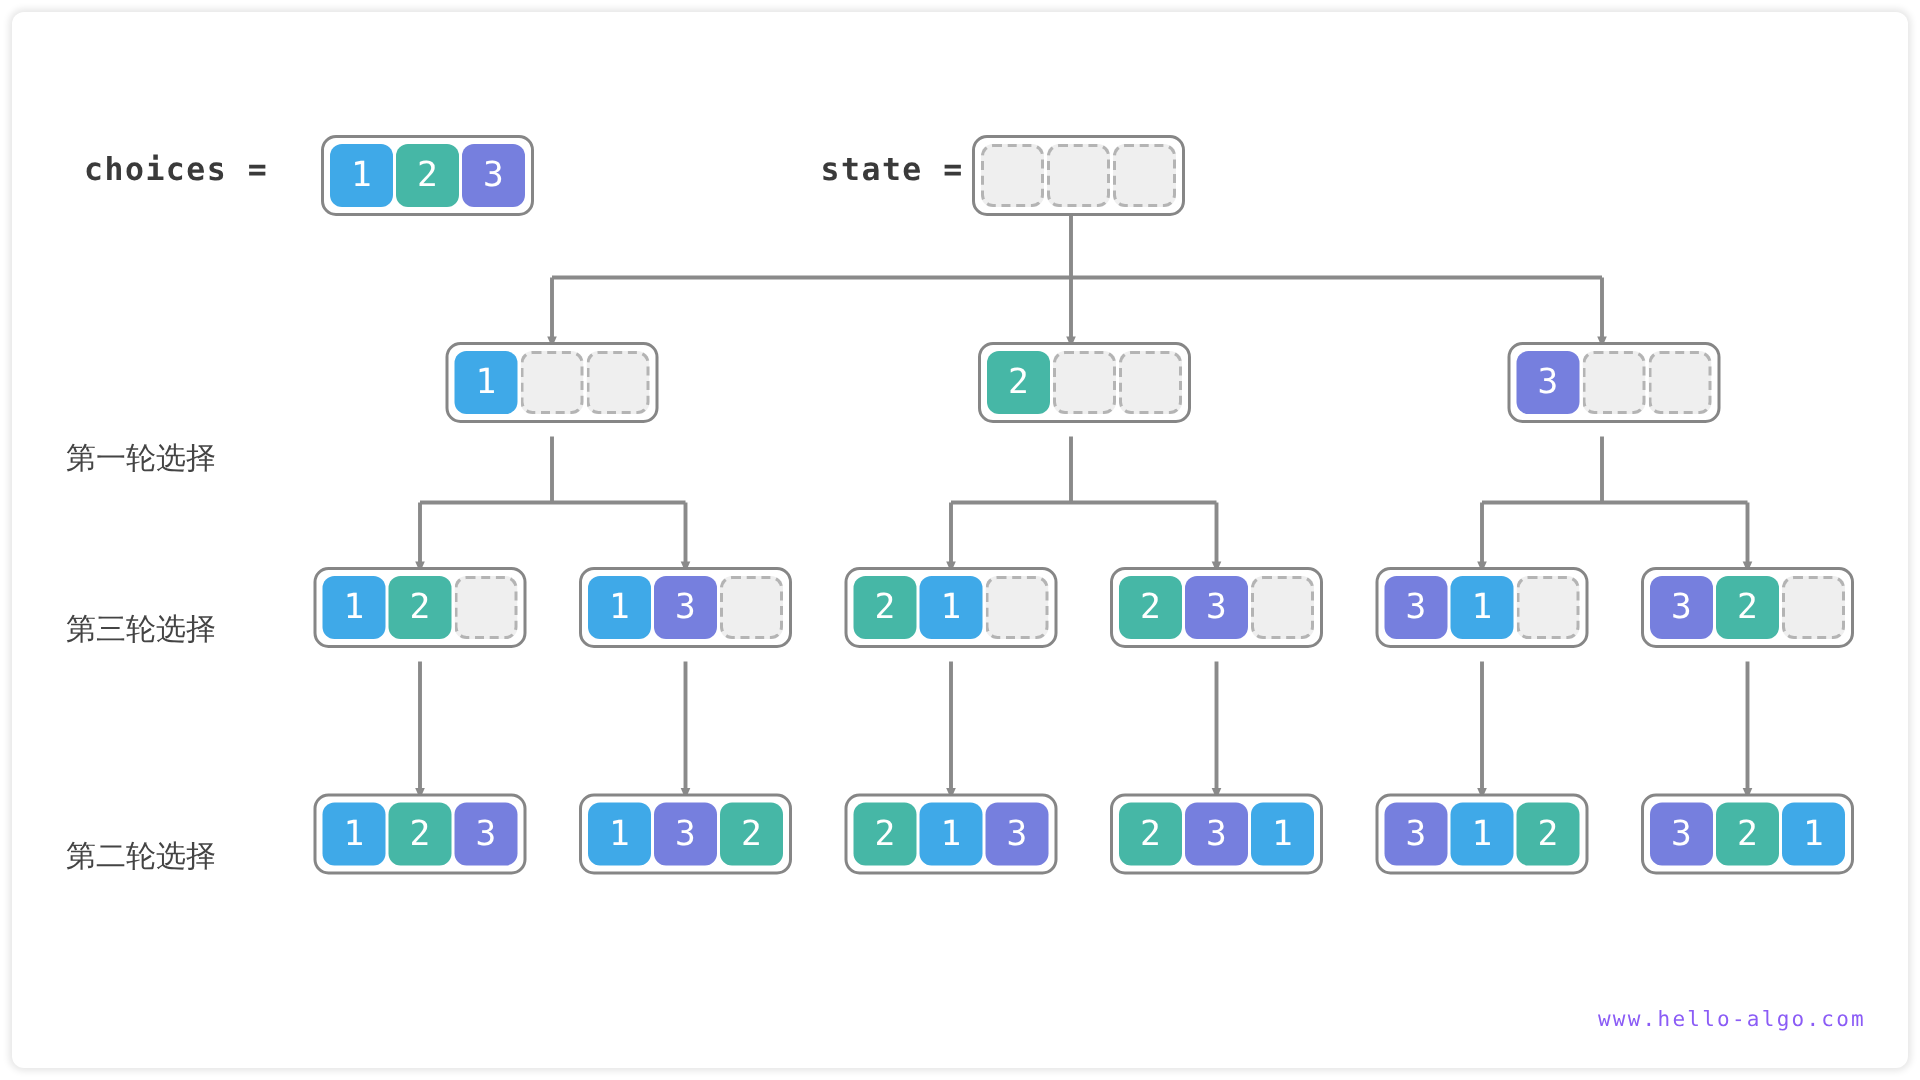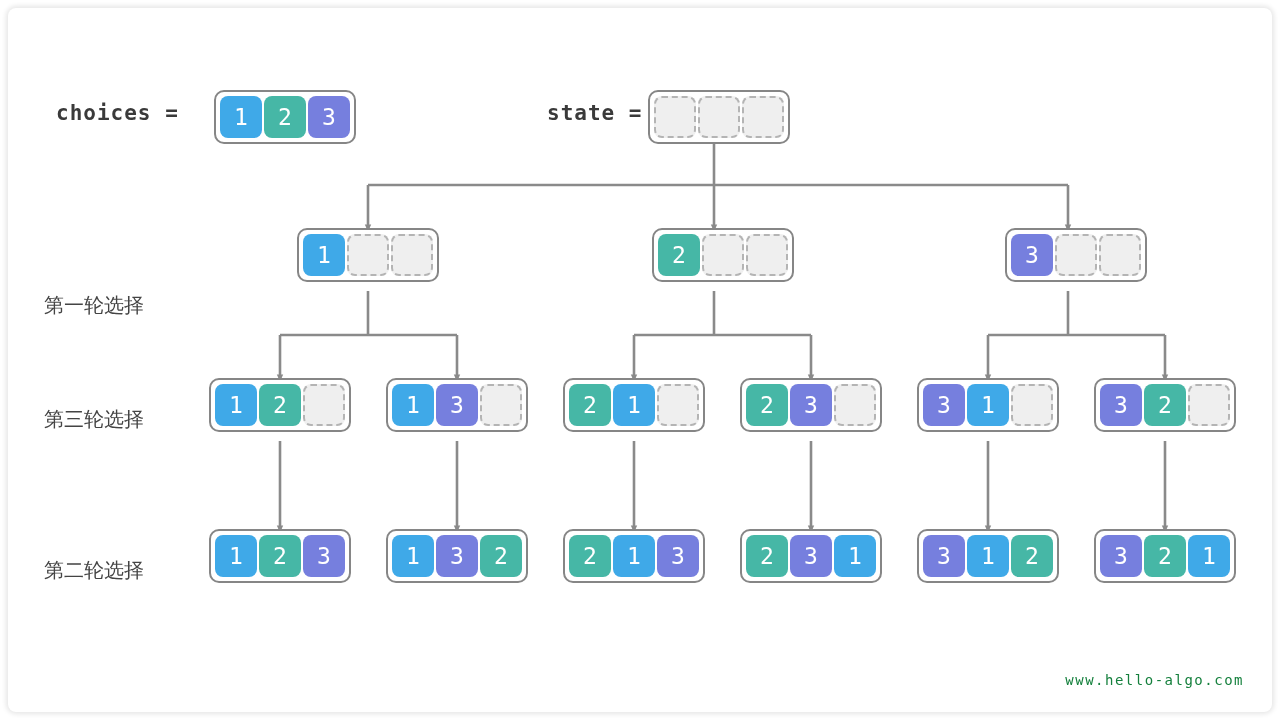--- a/index.html
+++ b/index.html
@@ -91,21 +91,21 @@
   .cell.c2 { background: #46b7a6; }
   .cell.c3 { background: #767fde; }
 
   
   #watermark {
     position: absolute;
     right: 28px;
     bottom: 24px;
     font-family: "DejaVu Sans Mono", "Liberation Mono", monospace;
     font-size: 14px;
-    color: #15803d;
+    color: #8b5cf6;
     letter-spacing: 1.5px;
     white-space: nowrap;
   }
 </style>
 </head>
 <body>
 
 <div id="card">
 
   <svg id="wires" viewBox="0 0 1264 704" width="1264" height="704">

